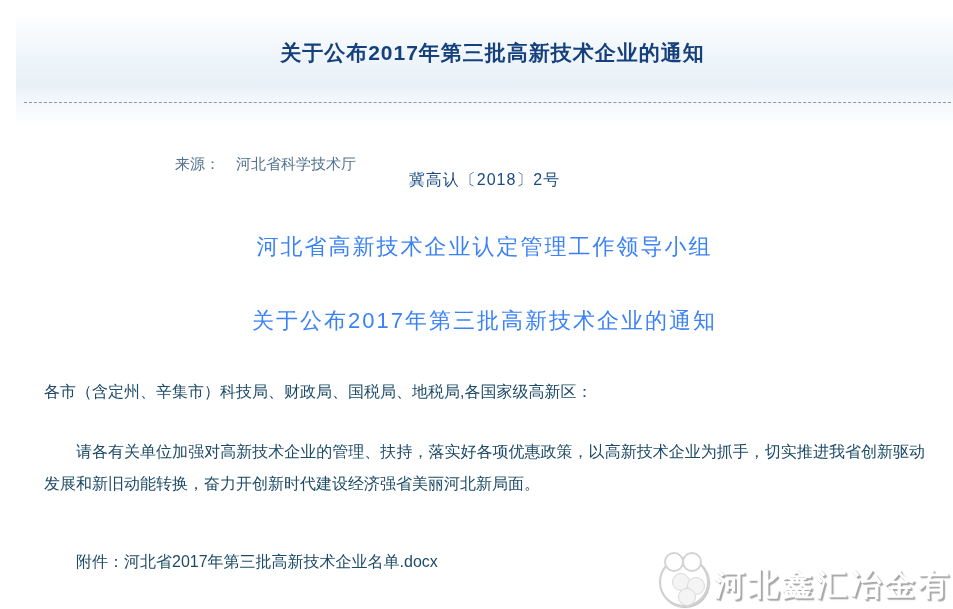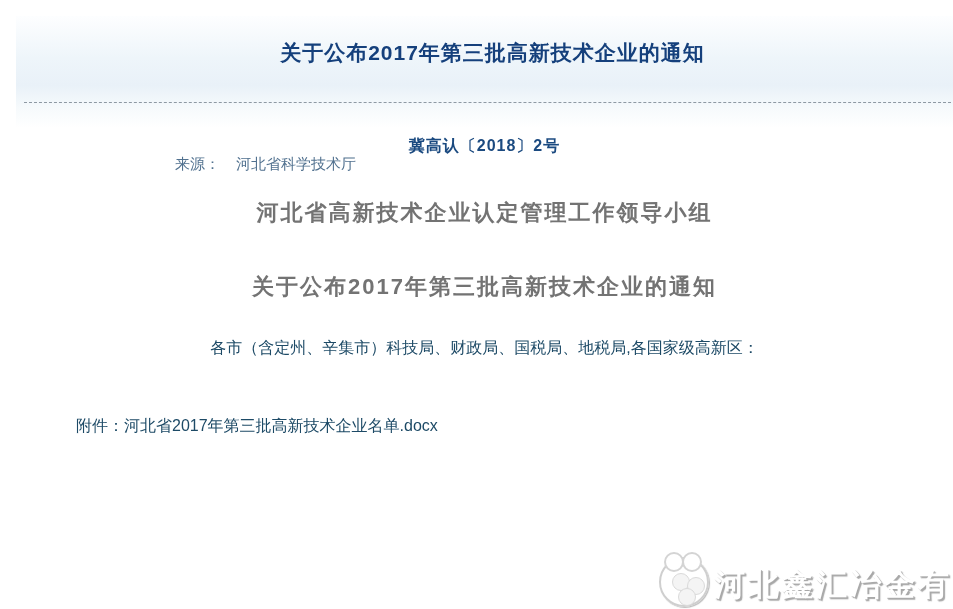--- a/index.html
+++ b/index.html
@@ -40,40 +40,39 @@
   .meta-source { margin-left: 127px; }
   .meta-publish { margin-right: 122px; }
 
   
   .doc-body {
     padding: 0 20px;
     color: #1d4a66;
     font-size: 16px;
   }
   .doc-number {
+    margin-top: 34px;
     text-align: center;
     font-size: 16px;
     color: #1b4a80;
     letter-spacing: 1px;
-    font-weight: bold;
   }
   .doc-heading-1, .doc-heading-2 {
     text-align: center;
-    font-weight: bold;
+    font-weight: normal;
     font-size: 22px;
-    color: #737373;
+    color: #3b82f6;
     letter-spacing: 2px;
   }
   .doc-heading-1 { margin-top: 25px; }
   .doc-heading-2 { margin-top: 28px; }
 
   .salutation {
-    margin-top: 14px;
+    margin-top: 24px;
     line-height: 32px;
-    text-align: center;
   }
   .doc-paragraph {
     margin-top: 12px;
     text-indent: 2em;
     line-height: 32px;
     text-align: justify;
   }
   .attachment-line {
     margin-top: 30px;
     text-indent: 2em;
@@ -137,20 +136,21 @@
   <div class="meta-row">
     <div class="meta-source"><span>来源：</span><span>河北省科学技术厅</span></div>
   </div>
 </div>
 
 <div class="doc-body">
   <div class="doc-number">冀高认〔2018〕2号</div>
   <div class="doc-heading-1">河北省高新技术企业认定管理工作领导小组</div>
   <div class="doc-heading-2">关于公布2017年第三批高新技术企业的通知</div>
   <div class="salutation">各市（含定州、辛集市）科技局、财政局、国税局、地税局,各国家级高新区：</div>
+  <div class="doc-paragraph">请各有关单位加强对高新技术企业的管理、扶持，落实好各项优惠政策，以高新技术企业为抓手，切实推进我省创新驱动发展和新旧动能转换，奋力开创新时代建设经济强省美丽河北新局面。</div>
   <div class="attachment-line">附件：河北省2017年第三批高新技术企业名单.docx</div>
 
 </div>
 
 <div class="watermark-logo">
   <span class="ear left"></span>
   <span class="ear right"></span>
   <span class="inner-dot a"></span>
   <span class="inner-dot b"></span>
   <span class="inner-dot c"></span>

